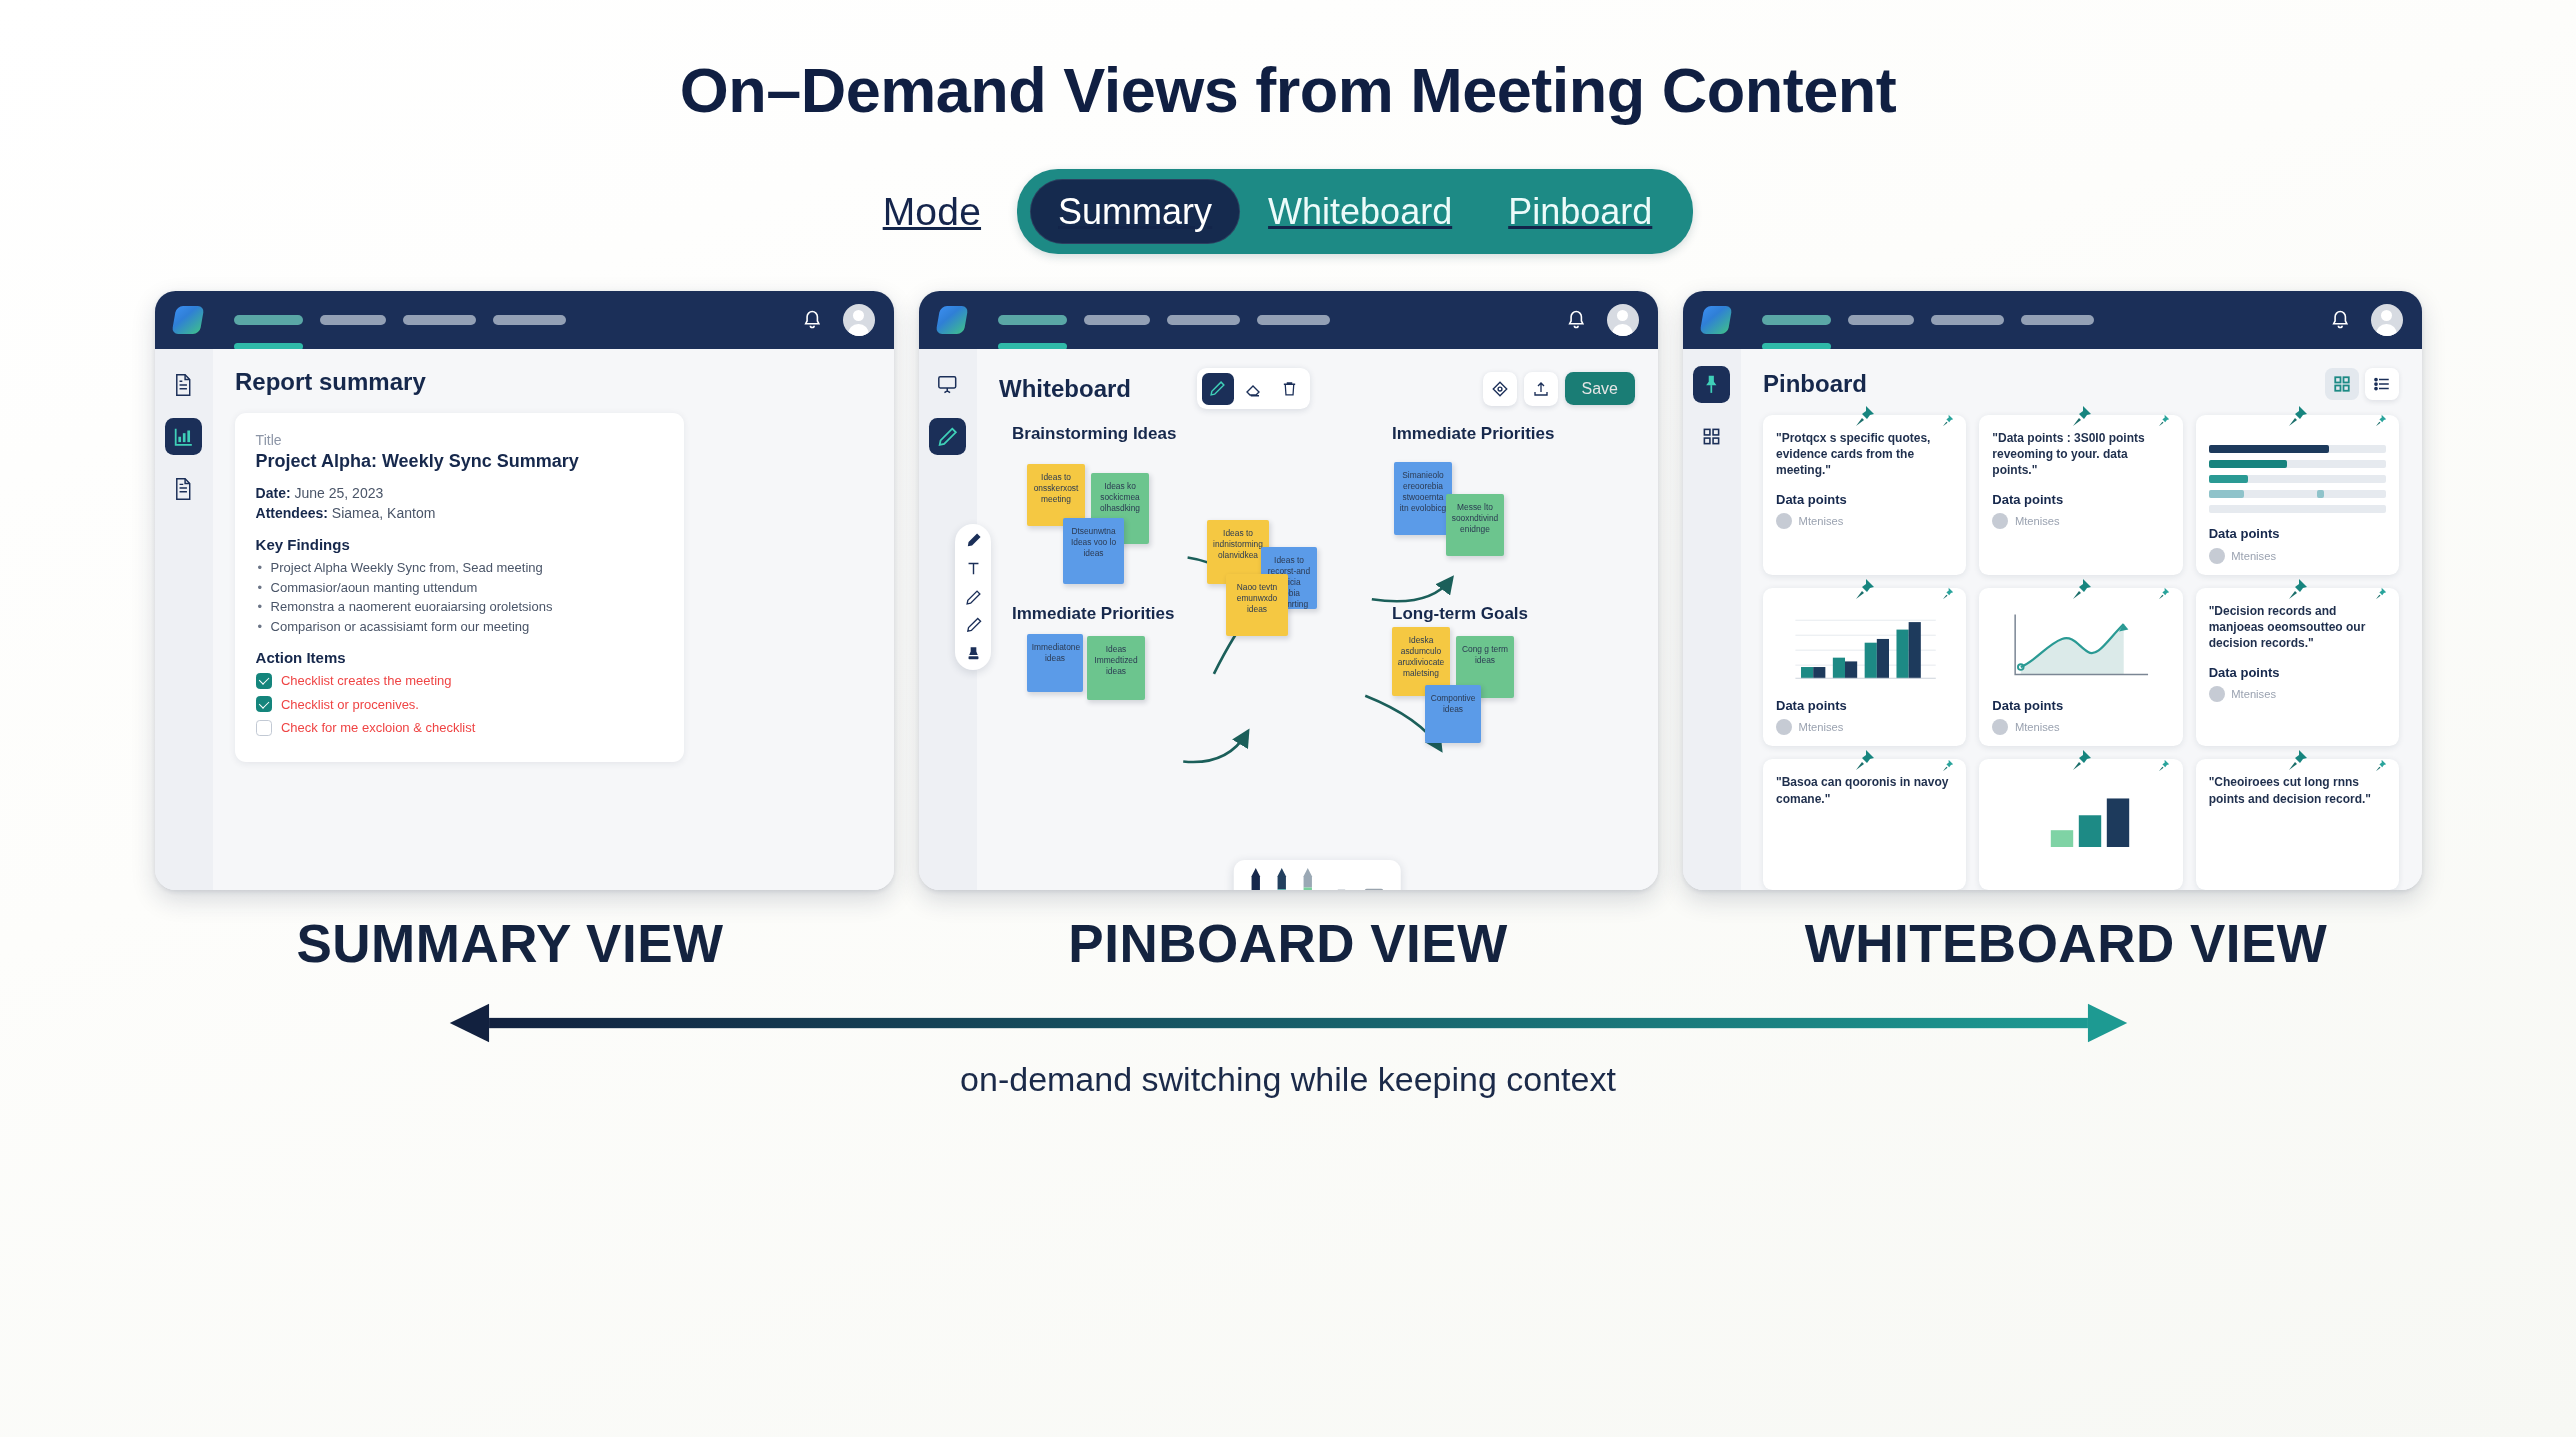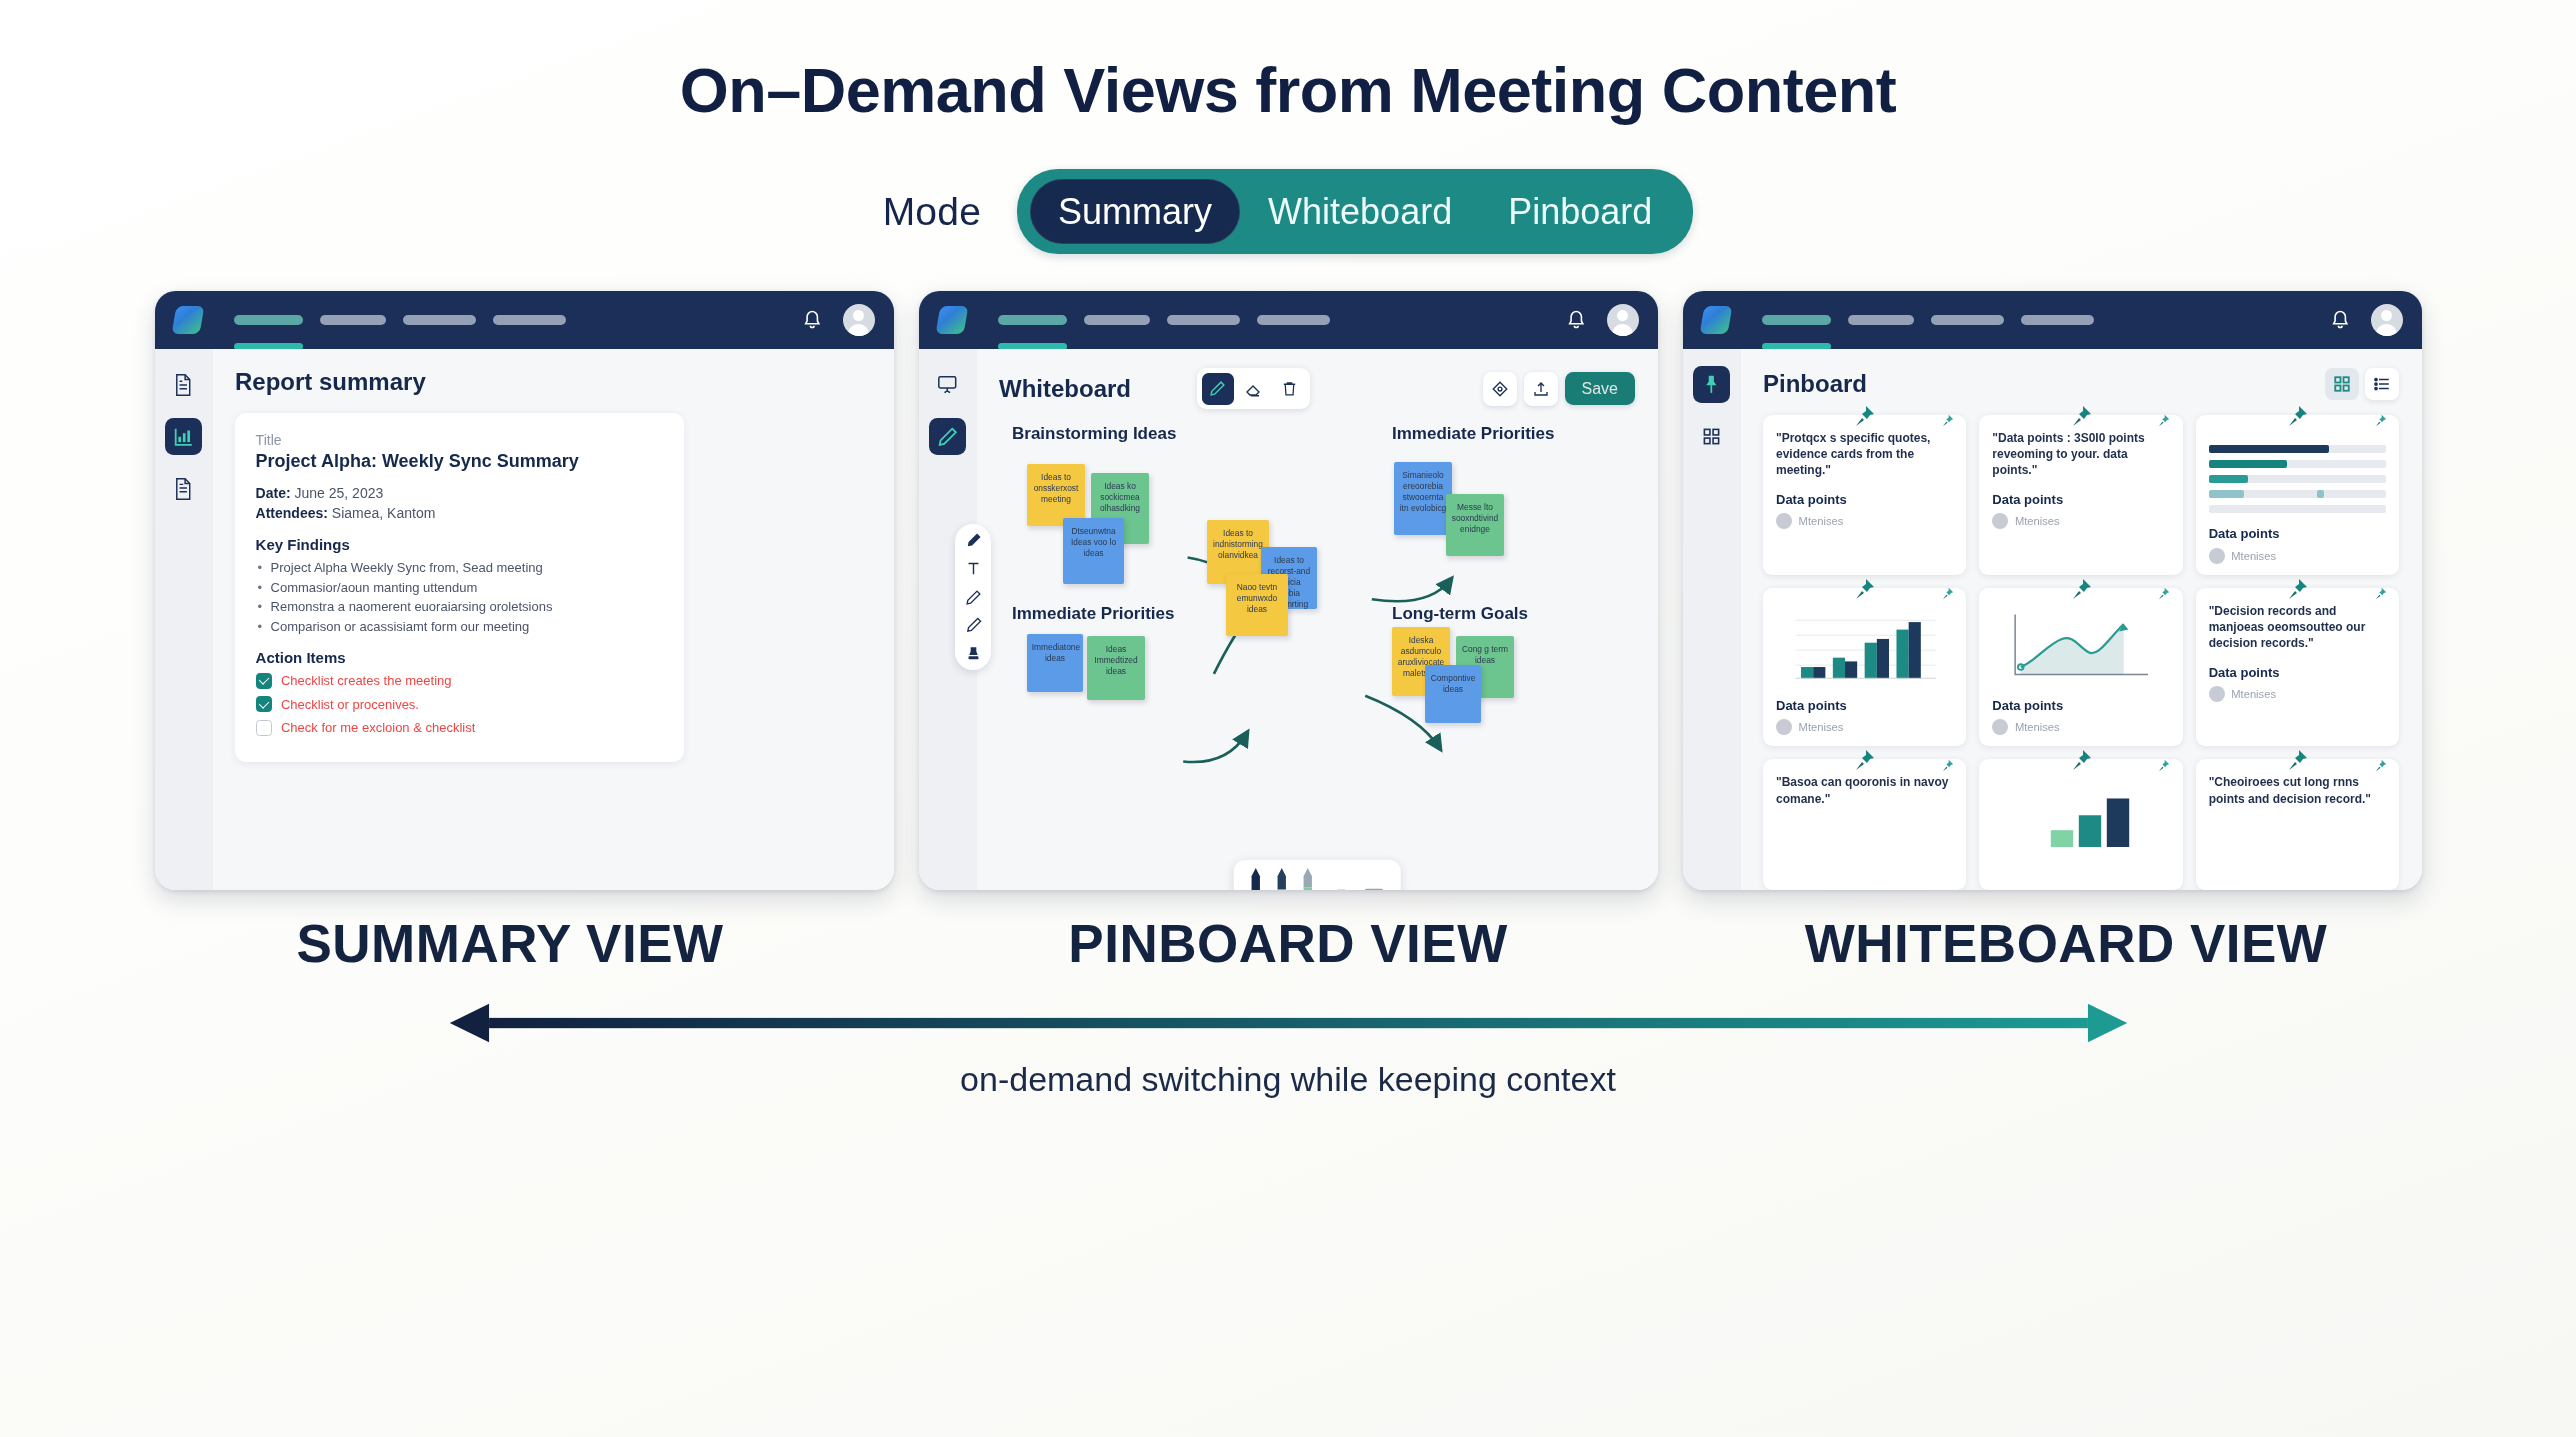--- a/index.html
+++ b/index.html
@@ -18,21 +18,21 @@
     font-size: 63px;
     font-weight: bold;
     letter-spacing: -0.5px;
     color: #101f42;
     line-height: 1.08;
   }
 
   
   .mode-row {
     display: flex; align-items: center; justify-content: center;
-    gap: 36px; margin-top: 45px;
+    gap: 36px; margin-top: 45px; text-decoration: underline;
   }
   .mode-label { font-size: 39px; color: #15254c; letter-spacing: 0.2px; }
   .seg-group {
     display: flex; align-items: center;
     background: #1d8a85;
     border-radius: 41px;
     padding: 10.3px 13px;
     box-shadow: 0 2.8px 9.4px rgba(20,60,70,.18);
   }
   .seg {
@@ -416,21 +416,21 @@
             <div class="note b" style="left:64px;  top:99px; width:61px; height:66px;">Dtseunwtna Ideas voo lo ideas</div>
             <div class="note y" style="left:208px; top:101px; width:62px; height:64px;">Ideas to indnistorming olanvidkea</div>
             <div class="note b" style="left:262px; top:128px; width:56px; height:62px;">Ideas to recorst-and whicia klobia ewianrting</div>
             <div class="note y" style="left:227px; top:155px; width:62px; height:62px;">Naoo tevtn emunwxdo ideas</div>
             <div class="note b" style="left:395px; top:43px;  width:58px; height:73px;">Simanieolo ereoorebia stwooernta itn evolobicg</div>
             <div class="note g" style="left:447px; top:75px;  width:58px; height:62px;">Messe lto sooxndtivind enidnge</div>
             <div class="note b" style="left:28px;  top:215px; width:56px; height:58px;">Immediatone ideas</div>
             <div class="note g" style="left:88px;  top:217px; width:58px; height:64px;">Ideas Immedtized ideas</div>
             <div class="note y" style="left:393px; top:208px; width:58px; height:69px;">Ideska asdumculo aruxliviocate maletsing</div>
             <div class="note g" style="left:457px; top:217px; width:58px; height:62px;">Cong g term ideas</div>
-            <div class="note b" style="left:426px; top:246px; width:56px; height:58px;">Compontive ideas</div>
+            <div class="note b" style="left:426px; top:266px; width:56px; height:58px;">Compontive ideas</div>
 
             <div class="pen-tray">
               <svg width="14" height="39" viewBox="0 0 15 42">
                   <path d="M7.5 0L12 9v31H3V9z" fill="#16284c"></path>
                 </svg>
               <svg width="14" height="39" viewBox="0 0 15 42">
                   <path d="M7.5 0L12 9v14H3V9z" fill="#23405f"></path>
                   <rect x="3" y="23" width="9" height="17" fill="#2ba39b"></rect>
                 </svg>
               <svg width="14" height="39" viewBox="0 0 15 42">

